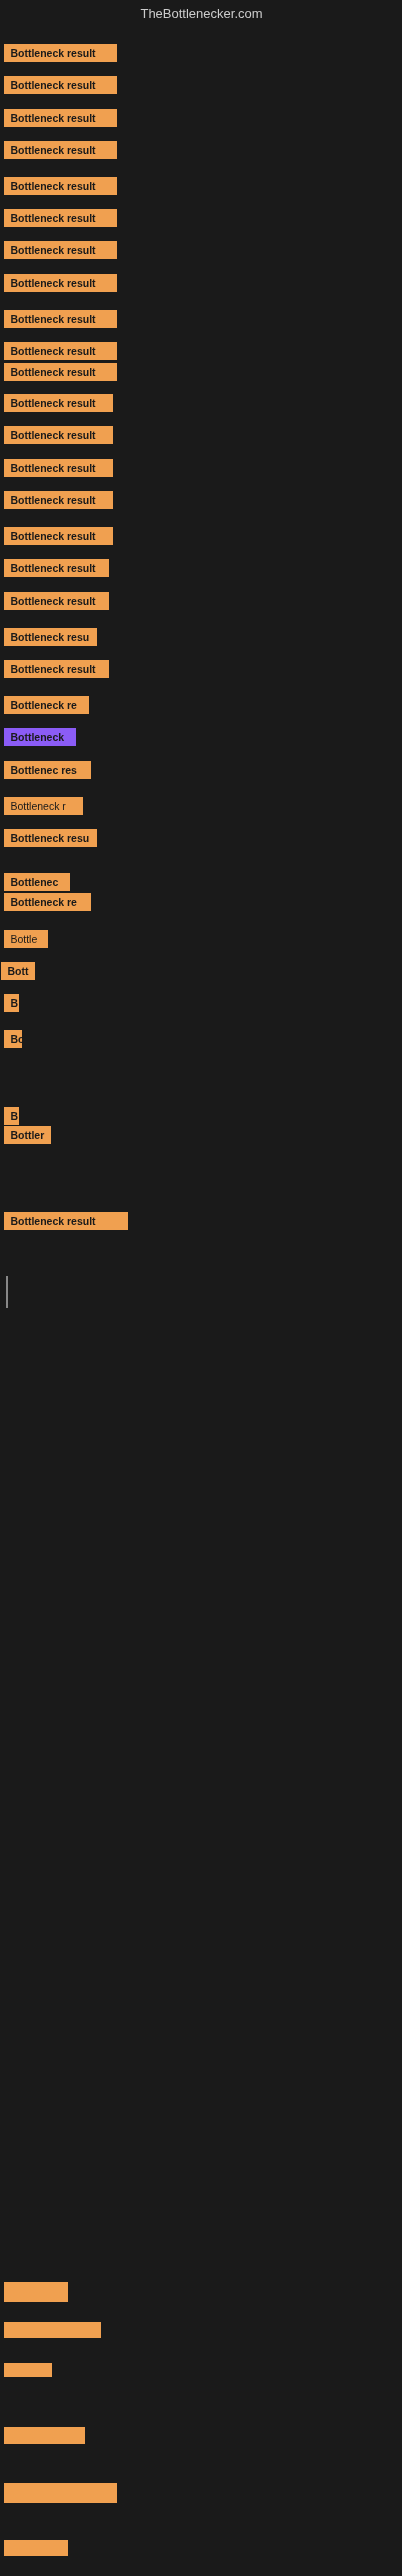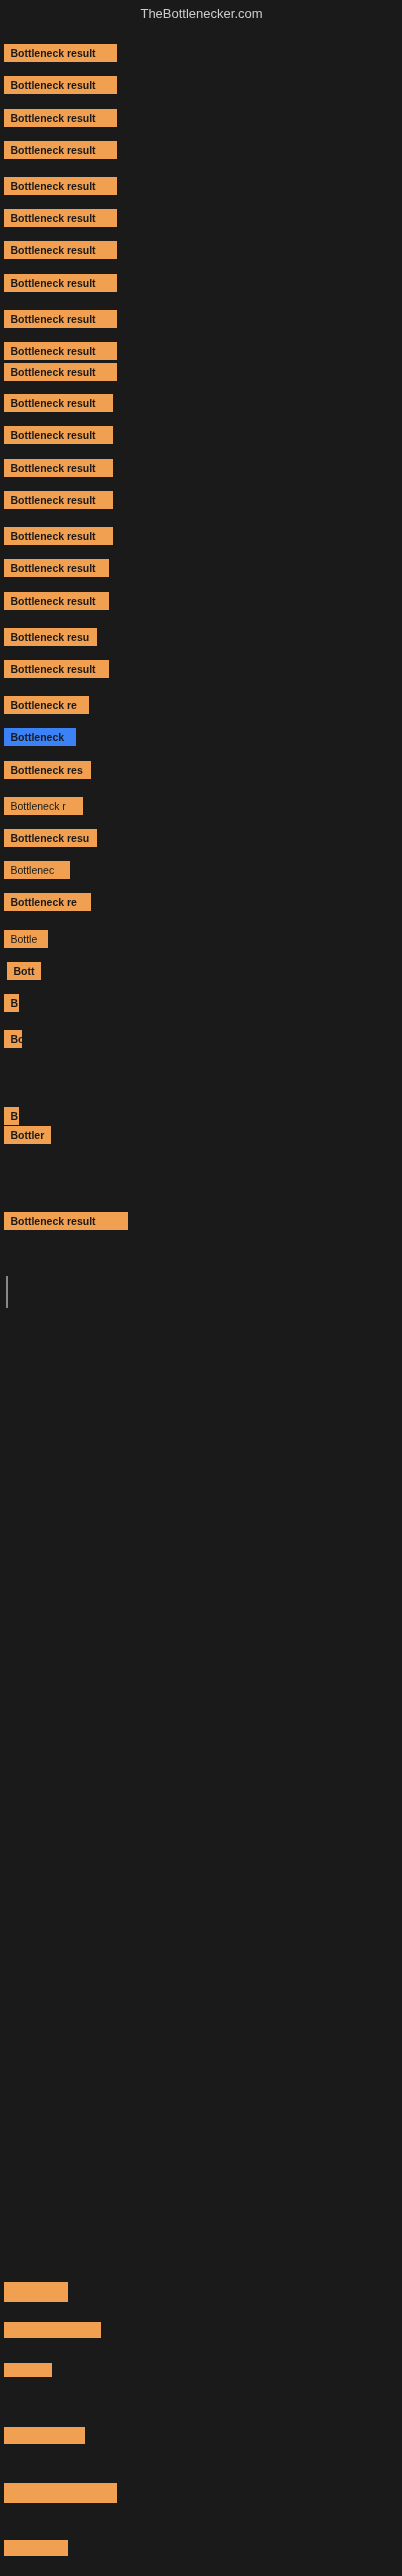--- a/index.html
+++ b/index.html
@@ -42,28 +42,28 @@
     <div style="position: absolute; top: 366px; left: 4px;"><div style="background-color: rgb(240, 160, 80); color: rgb(26, 26, 26); font-size: 10.5px; font-weight: bold; padding: 3.2px 6.4px; width: 109px; white-space: nowrap; overflow: hidden; display: inline-block;">Bottleneck result</div></div>
     <div style="position: absolute; top: 398px; left: 4px;"><div style="background-color: rgb(240, 160, 80); color: rgb(26, 26, 26); font-size: 10.5px; font-weight: bold; padding: 3.2px 6.4px; width: 109px; white-space: nowrap; overflow: hidden; display: inline-block;">Bottleneck result</div></div>
     <div style="position: absolute; top: 431px; left: 4px;"><div style="background-color: rgb(240, 160, 80); color: rgb(26, 26, 26); font-size: 10.5px; font-weight: bold; padding: 3.2px 6.4px; width: 109px; white-space: nowrap; overflow: hidden; display: inline-block;">Bottleneck result</div></div>
     <div style="position: absolute; top: 463px; left: 4px;"><div style="background-color: rgb(240, 160, 80); color: rgb(26, 26, 26); font-size: 10.5px; font-weight: bold; padding: 3.2px 6.4px; width: 109px; white-space: nowrap; overflow: hidden; display: inline-block;">Bottleneck result</div></div>
     <div style="position: absolute; top: 499px; left: 4px;"><div style="background-color: rgb(240, 160, 80); color: rgb(26, 26, 26); font-size: 10.5px; font-weight: bold; padding: 3.2px 6.4px; width: 109px; white-space: nowrap; overflow: hidden; display: inline-block;">Bottleneck result</div></div>
     <div style="position: absolute; top: 531px; left: 4px;"><div style="background-color: rgb(240, 160, 80); color: rgb(26, 26, 26); font-size: 10.5px; font-weight: bold; padding: 3.2px 6.4px; width: 105px; white-space: nowrap; overflow: hidden; display: inline-block;">Bottleneck result</div></div>
     <div style="position: absolute; top: 564px; left: 4px;"><div style="background-color: rgb(240, 160, 80); color: rgb(26, 26, 26); font-size: 10.5px; font-weight: bold; padding: 3.2px 6.4px; width: 105px; white-space: nowrap; overflow: hidden; display: inline-block;">Bottleneck result</div></div>
     <div style="position: absolute; top: 600px; left: 4px;"><div style="background-color: rgb(240, 160, 80); color: rgb(26, 26, 26); font-size: 10.5px; font-weight: bold; padding: 3.2px 6.4px; width: 93px; white-space: nowrap; overflow: hidden; display: inline-block;">Bottleneck resu</div></div>
     <div style="position: absolute; top: 632px; left: 4px;"><div style="background-color: rgb(240, 160, 80); color: rgb(26, 26, 26); font-size: 10.5px; font-weight: bold; padding: 3.2px 6.4px; width: 105px; white-space: nowrap; overflow: hidden; display: inline-block;">Bottleneck result</div></div>
     <div style="position: absolute; top: 668px; left: 4px;"><div style="background-color: rgb(240, 160, 80); color: rgb(26, 26, 26); font-size: 10.5px; font-weight: bold; padding: 3.2px 6.4px; width: 85px; white-space: nowrap; overflow: hidden; display: inline-block;">Bottleneck re</div></div>
-    <div style="position: absolute; top: 700px; left: 4px;"><div style="background-color: #3b82f6; color: rgb(26, 26, 26); font-size: 10.5px; font-weight: bold; padding: 3.2px 6.4px; width: 72px; white-space: nowrap; overflow: hidden; display: inline-block;">Bottleneck</div></div>
-    <div style="position: absolute; top: 733px; left: 4px;"><div style="background-color: rgb(240, 160, 80); color: rgb(26, 26, 26); font-size: 10.5px; font-weight: bold; padding: 3.2px 6.4px; width: 87px; white-space: nowrap; overflow: hidden; display: inline-block;">Bottleneck res</div></div>
+    <div style="position: absolute; top: 700px; left: 4px;"><div style="background-color: #8b5cf6; color: rgb(26, 26, 26); font-size: 10.5px; font-weight: bold; padding: 3.2px 6.4px; width: 72px; white-space: nowrap; overflow: hidden; display: inline-block;">Bottleneck</div></div>
+    <div style="position: absolute; top: 733px; left: 4px;"><div style="background-color: rgb(240, 160, 80); color: rgb(26, 26, 26); font-size: 10.5px; font-weight: bold; padding: 3.2px 6.4px; width: 87px; white-space: nowrap; overflow: hidden; display: inline-block;">Bottlenec res</div></div>
     <div style="position: absolute; top: 769px; left: 4px;"><div style="background-color: rgb(240, 160, 80); color: rgb(26, 26, 26); font-size: 10.5px; font-weight: normal; padding: 3.2px 6.4px; width: 79px; white-space: nowrap; overflow: hidden; display: inline-block;">Bottleneck r</div></div>
     <div style="position: absolute; top: 801px; left: 4px;"><div style="background-color: rgb(240, 160, 80); color: rgb(26, 26, 26); font-size: 10.5px; font-weight: bold; padding: 3.2px 6.4px; width: 93px; white-space: nowrap; overflow: hidden; display: inline-block;">Bottleneck resu</div></div>
-    <div style="position: absolute; top: 833px; left: 4px;"><div style="background-color: rgb(240, 160, 80); color: rgb(26, 26, 26); font-size: 10.5px; font-weight: normal; padding: 3.2px 6.4px; width: 66px; white-space: nowrap; overflow: hidden; display: inline-block;">Bottlenec</div></div>
+    <div style="position: absolute; top: 833px; left: 4px;"><div style="background-color: rgb(240, 160, 80); color: rgb(26, 26, 26); font-size: 10.5px; font-weight: bold; padding: 3.2px 6.4px; width: 66px; white-space: nowrap; overflow: hidden; display: inline-block; margin-top: 12px;">Bottlenec</div></div>
     <div style="position: absolute; top: 865px; left: 4px;"><div style="background-color: rgb(240, 160, 80); color: rgb(26, 26, 26); font-size: 10.5px; font-weight: bold; padding: 3.2px 6.4px; width: 87px; white-space: nowrap; overflow: hidden; display: inline-block;">Bottleneck re</div></div>
     <div style="position: absolute; top: 902px; left: 4px;"><div style="background-color: rgb(240, 160, 80); color: rgb(26, 26, 26); font-size: 10.5px; font-weight: normal; padding: 3.2px 6.4px; width: 44px; white-space: nowrap; overflow: hidden; display: inline-block;">Bottle</div></div>
-    <div style="position: absolute; top: 934px; left: 7px;"><div style="background-color: rgb(240, 160, 80); color: rgb(26, 26, 26); font-size: 10.5px; font-weight: bold; padding: 3.2px 6.4px; width: 34px; white-space: nowrap; overflow: hidden; display: inline-block;">Bott</div></div>
+    <div style="position: absolute; top: 934px; left: 1px;"><div style="background-color: rgb(240, 160, 80); color: rgb(26, 26, 26); font-size: 10.5px; font-weight: bold; padding: 3.2px 6.4px; width: 34px; white-space: nowrap; overflow: hidden; display: inline-block;">Bott</div></div>
     <div style="position: absolute; top: 966px; left: 4px;"><div style="background-color: rgb(240, 160, 80); color: rgb(26, 26, 26); font-size: 10.5px; font-weight: bold; padding: 3.2px 6.4px; width: 14.5px; white-space: nowrap; overflow: hidden; display: inline-block;">B</div></div>
     <div style="position: absolute; top: 1002px; left: 4px;"><div style="background-color: rgb(240, 160, 80); color: rgb(26, 26, 26); font-size: 10.5px; font-weight: bold; padding: 3.2px 6.4px; width: 18px; white-space: nowrap; overflow: hidden; display: inline-block;">Bot</div></div>
     <div style="position: absolute; top: 1098px; left: 4px;"><div style="background-color: rgb(240, 160, 80); color: rgb(26, 26, 26); font-size: 10.5px; font-weight: bold; padding: 3.2px 6.4px; width: 47px; white-space: nowrap; overflow: hidden; display: inline-block;">Bottler</div></div>
     <div style="position: absolute; top: 1079px; left: 4px;"><div style="background-color: rgb(240, 160, 80); color: rgb(26, 26, 26); font-size: 10.5px; font-weight: bold; padding: 3.2px 6.4px; width: 14.5px; white-space: nowrap; overflow: hidden; display: inline-block;">B</div></div>
     <div style="position: absolute; top: 1184px; left: 4px;"><div style="background-color: rgb(240, 160, 80); color: rgb(26, 26, 26); font-size: 10.5px; font-weight: bold; padding: 3.2px 6.4px; width: 124px; white-space: nowrap; overflow: hidden; display: inline-block;">Bottleneck result</div></div>
     <div style="position: absolute; top: 1248px; left: 6.4px; width: 1.6px; height: 32px; background-color: rgb(136, 136, 136);"></div>
     <div style="position: absolute; top: 2254px; left: 4px; width: 64px; height: 20px; background-color: rgb(240, 160, 80);"></div>
     <div style="position: absolute; top: 2294px; left: 4px; width: 97px; height: 16px; background-color: rgb(240, 160, 80);"></div>
     <div style="position: absolute; top: 2335px; left: 4px; width: 48px; height: 14.5px; background-color: rgb(240, 160, 80);"></div>
     <div style="position: absolute; top: 2399px; left: 4px; width: 81px; height: 17.7px; background-color: rgb(240, 160, 80);"></div>

